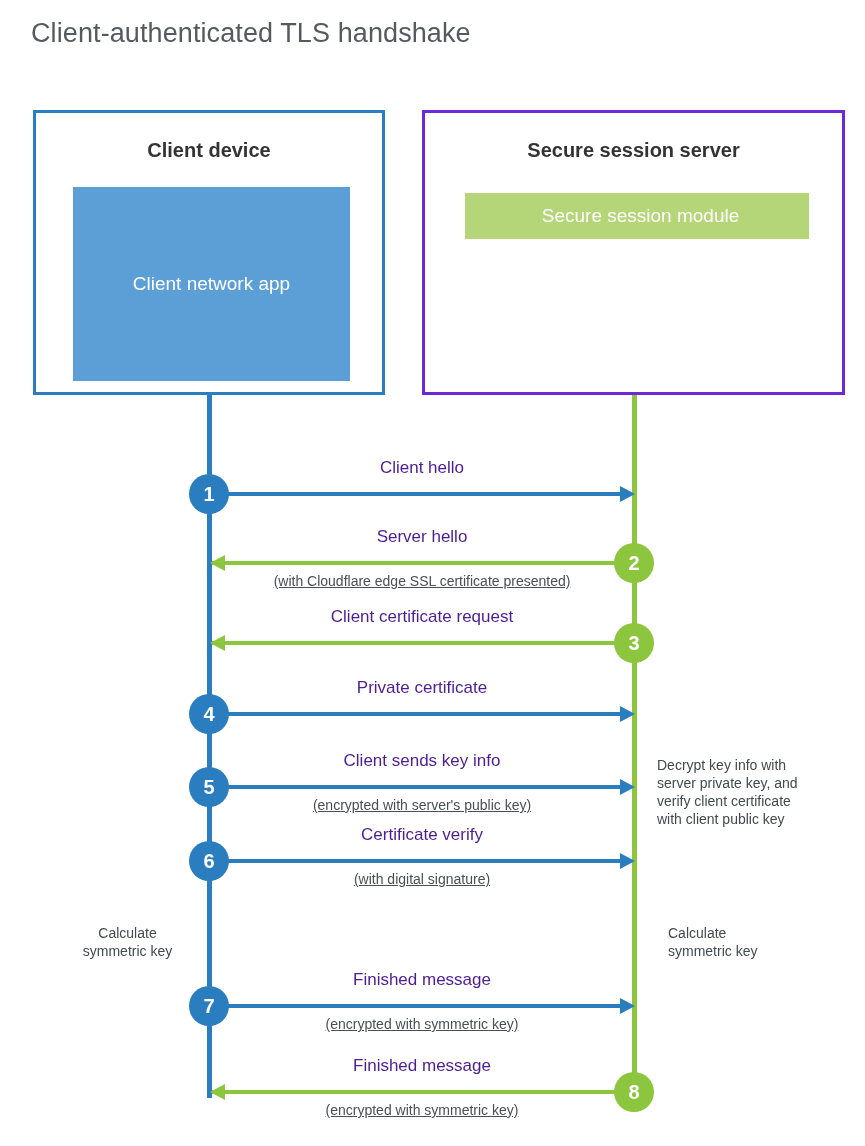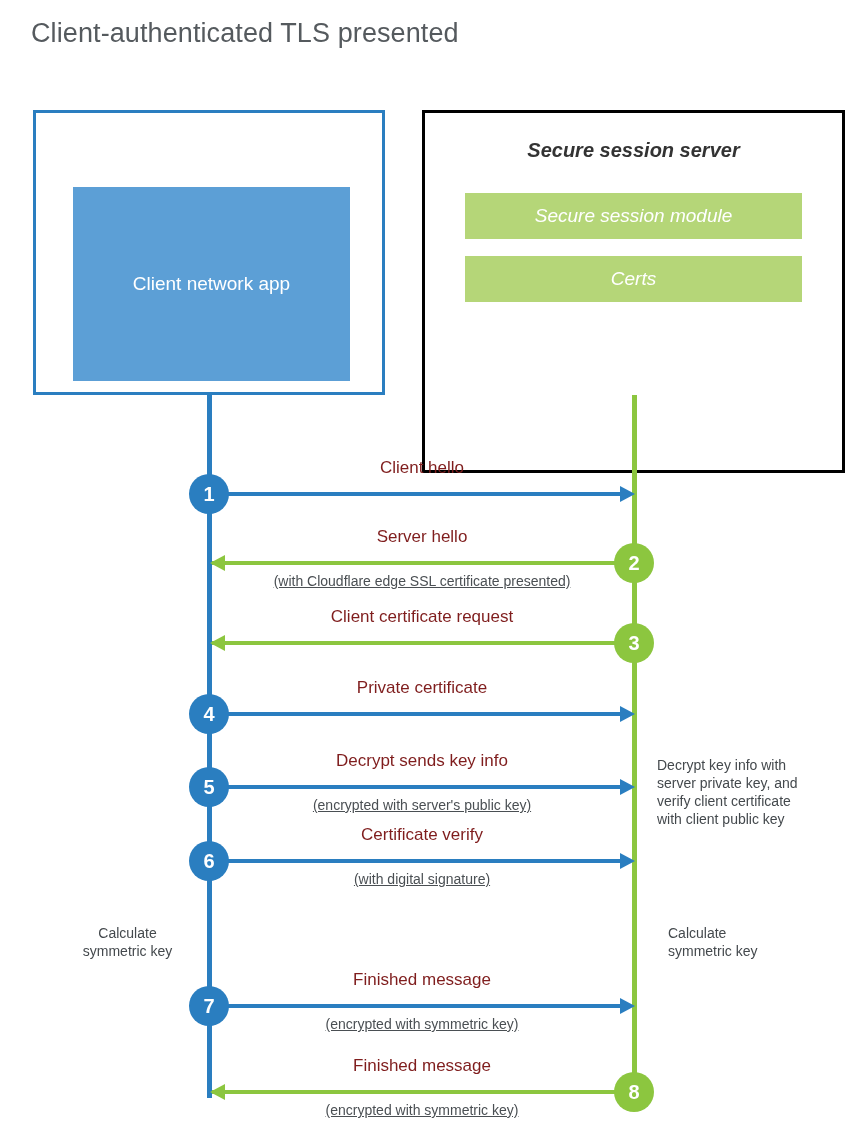--- a/index.html
+++ b/index.html
@@ -38,23 +38,22 @@
     left: 33px;
     top: 110px;
     width: 352px;
     height: 285px;
     border: 3px solid #2a7ec0;
   }
   #secure-session-server-box {
     left: 422px;
     top: 110px;
     width: 423px;
-    height: 363px;
-    border: 3px solid #000000;
-    font-style: italic;
+    height: 285px;
+    border: 3px solid #6d28d9;
   }
   .entity-title {
     position: absolute;
     left: 0;
     right: 0;
     top: 26px;
     text-align: center;
     font-size: 20px;
     font-weight: bold;
     color: #333333;
@@ -84,21 +83,21 @@
     width: 337px;
     height: 46px;
     background: #b5d678;
     color: #ffffff;
     font-size: 19px;
     display: flex;
     align-items: center;
     justify-content: center;
     text-align: center;
   }
-  #server-bar-0 { top: 80px; }
+  #server-bar-0 { top: 80px; padding-left: 7px; }
   #server-bar-1 { top: 143px; }
   #server-bar-2 { top: 204px; }
 
   
   .lifeline {
     position: absolute;
     width: 5px;
   }
   #client-lifeline {
     left: 207px;
@@ -170,21 +169,21 @@
     background: #8cc63f;
   }
 
   
   .msg-label {
     position: absolute;
     left: 212px;
     width: 420px;
     text-align: center;
     font-size: 17px;
-    color: #7f1d1d;
+    color: #4c1d95;
     white-space: nowrap;
   }
   .msg-label.primary { top: -36px; }
   .msg-label.sub {
     top: 10px;
     font-size: 14px;
     color: #4a4f53;
     text-decoration: underline;
   }
 
@@ -211,30 +210,30 @@
     left: 668px;
     top: 924px;
     width: 165px;
     text-align: left;
   }
   .side-note span { display: block; }
 </style>
 </head>
 <body>
 
-<div id="diagram-title">Client-authenticated TLS presented</div>
+<div id="diagram-title">Client-authenticated TLS handshake</div>
 
 <div class="entity-box" id="client-device-box">
+  <div class="entity-title">Client device</div>
   <div id="client-network-app">Client network app</div>
 </div>
 
 <div class="entity-box" id="secure-session-server-box">
   <div class="entity-title">Secure session server</div>
   <div class="server-bar" id="server-bar-0">Secure session module</div>
-  <div class="server-bar" id="server-bar-1">Certs</div>
 </div>
 
 <div class="lifeline" id="client-lifeline"></div>
 <div class="lifeline" id="server-lifeline"></div>
 
 <div class="msg-row" style="top:494px">
   <div class="msg-label primary">Client hello</div>
   <div class="arrow-line client-to-server"></div>
   <div class="arrow-head right"></div>
   <div class="step-circle on-client">1</div>
@@ -256,21 +255,21 @@
 </div>
 
 <div class="msg-row" style="top:714px">
   <div class="msg-label primary">Private certificate</div>
   <div class="arrow-line client-to-server"></div>
   <div class="arrow-head right"></div>
   <div class="step-circle on-client">4</div>
 </div>
 
 <div class="msg-row" style="top:787px">
-  <div class="msg-label primary">Decrypt sends key info</div>
+  <div class="msg-label primary">Client sends key info</div>
   <div class="arrow-line client-to-server"></div>
   <div class="arrow-head right"></div>
   <div class="msg-label sub">(encrypted with server's public key)</div>
   <div class="step-circle on-client">5</div>
 </div>
 
 <div class="msg-row" style="top:861px">
   <div class="msg-label primary">Certificate verify</div>
   <div class="arrow-line client-to-server"></div>
   <div class="arrow-head right"></div>

